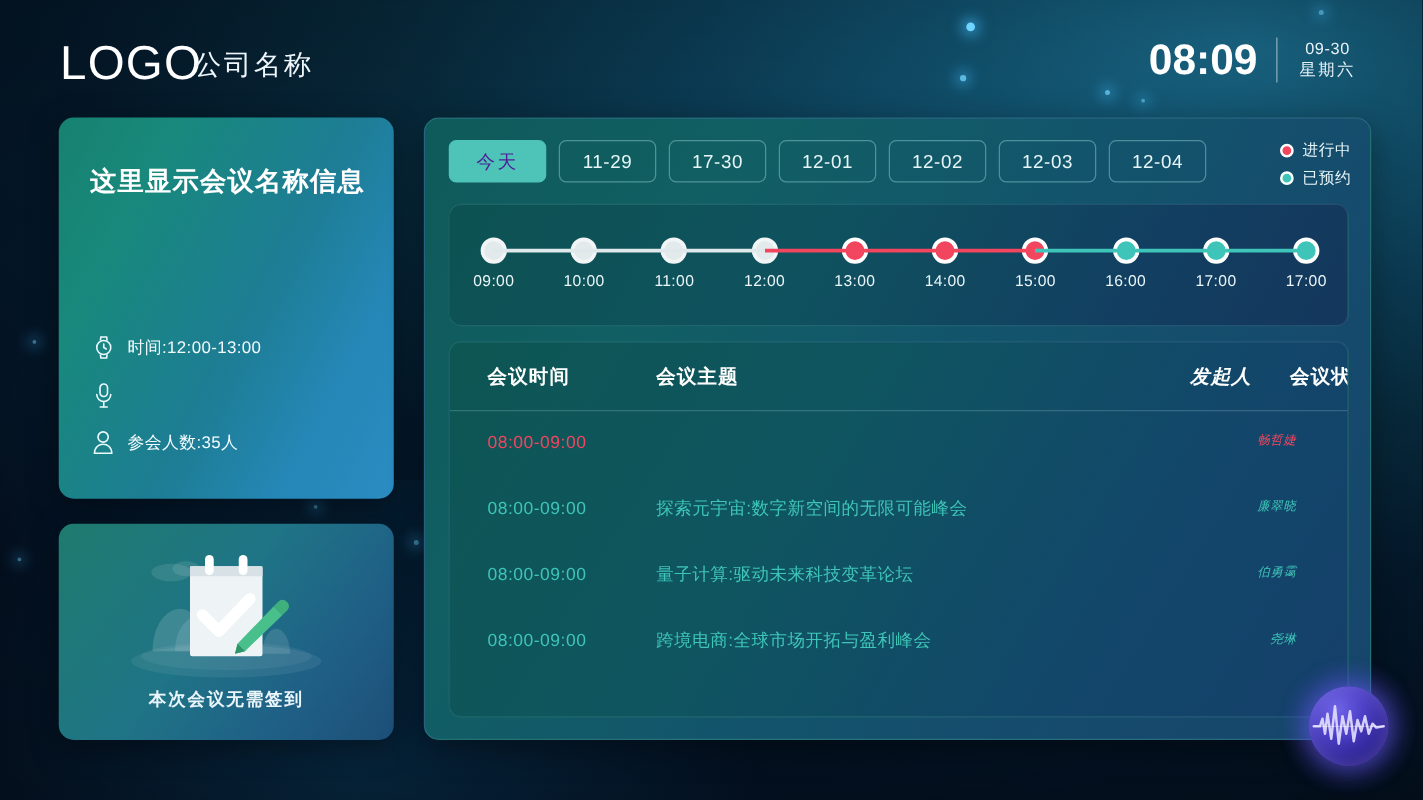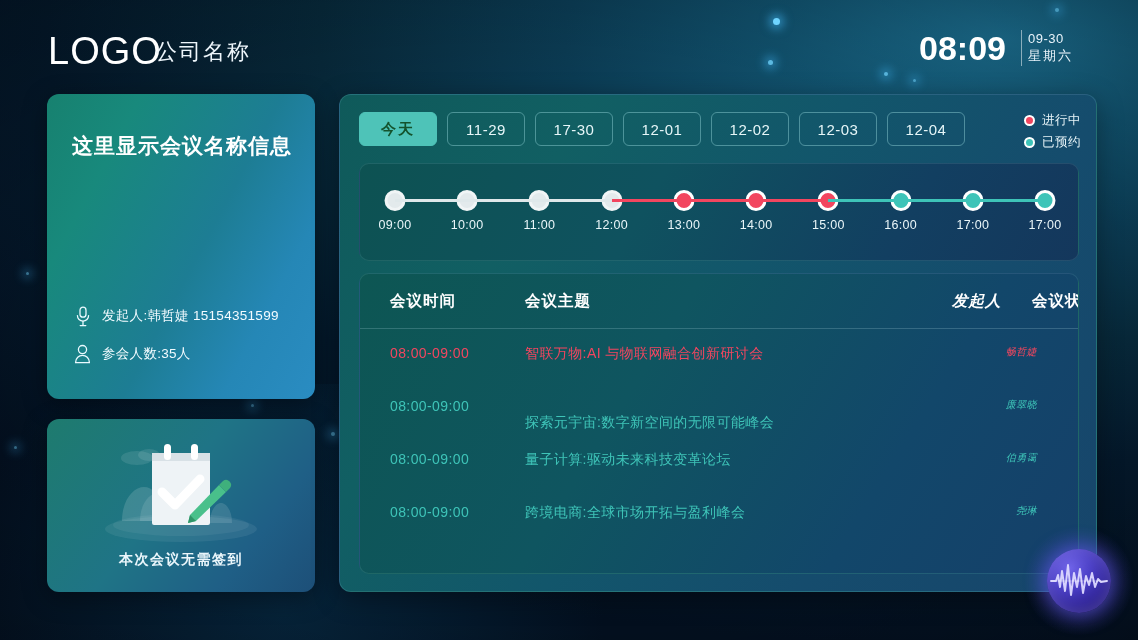--- a/index.html
+++ b/index.html
@@ -40,21 +40,21 @@
   }
   #clock{
     position:absolute; right:132px; top:28px;
     font-size:34px; font-weight:700; color:#ffffff; letter-spacing:0px; line-height:40px;
   }
   #clock-sep{
     position:absolute; right:116px; top:30px; width:1px; height:36px;
     background:rgba(255,255,255,.5);
   }
   #date-block{
-    position:absolute; right:42px; top:30px; width:68px; text-align:left;
+    position:absolute; right:42px; top:30px; width:68px; text-align:center;
     color:#e8f3fa;
   }
   #date-block .d1{ font-size:13px; line-height:17px; letter-spacing:.5px;}
   #date-block .d2{ font-size:13px; line-height:18px; letter-spacing:2px;}
   
   #info-card{
     position:absolute; left:47px; top:94px; width:268px; height:305px;
     border-radius:12px;
     background:linear-gradient(118deg,#17816f 0%,#18897c 22%,#1d7d94 55%,#2587b6 78%,#2a8cc2 100%);
     box-shadow:0 6px 24px rgba(0,0,0,.35);
@@ -92,21 +92,21 @@
   }
   #tabs{ position:absolute; left:19px; top:17px; display:flex; gap:10px; align-items:center; }
   .tab{
     height:34px; min-width:78px; padding:0 14px;
     border-radius:6px; border:1px solid rgba(150,215,220,.45);
     display:flex; align-items:center; justify-content:center;
     font-size:15px; color:#e6f6f8; letter-spacing:.5px; cursor:pointer;
     background:transparent;
   }
   .tab.active{
-    background:#4ec3b8; border-color:#4ec3b8; color:#14532d; font-weight:700;
+    background:#4ec3b8; border-color:#4ec3b8; color:#4c1d95; font-weight:400;
     letter-spacing:2px;
   }
   #legend{ position:absolute; right:15px; top:16px; }
   .legend-item{ display:flex; align-items:center; height:19px; margin-bottom:3px; }
   .legend-dot{
     width:11px; height:11px; border-radius:50%; margin-right:7px;
     border:2px solid #ffffff; box-sizing:border-box;
   }
   .legend-item .lbl{ font-size:12.5px; color:#e7f4f8; letter-spacing:.5px; }
   
@@ -190,31 +190,41 @@
   <div id="clock-sep"></div>
   <div id="date-block">
     <div class="d1">09-30</div>
     <div class="d2">星期六</div>
   </div>
 </div>
 
 <div id="info-card">
   <div id="meeting-title">这里显示会议名称信息</div>
 
+  <div class="info-row" id="row-time">
+    <span class="ico">
+      <svg width="18" height="20" viewBox="0 0 18 20" fill="none" stroke="#eafaff" stroke-width="1.3">
+        <circle cx="9" cy="10" r="5.6"></circle>
+        <path d="M6.3 4.4 L6.7 1.6 L11.3 1.6 L11.7 4.4"></path>
+        <path d="M6.3 15.6 L6.7 18.4 L11.3 18.4 L11.7 15.6"></path>
+        <path d="M9 7.2 L9 10 L11 11.2" stroke-linecap="round"></path>
+      </svg>
+    </span>
+    <span class="txt">时间:12:00-13:00</span>
+  </div>
 
   <div class="info-row" id="row-host">
     <span class="ico">
       <svg width="16" height="21" viewBox="0 0 16 21" fill="none" stroke="#eafaff" stroke-width="1.3">
         <rect x="5" y="1.2" width="6" height="10" rx="3"></rect>
         <path d="M2.4 9.6 a5.6 5.6 0 0 0 11.2 0" stroke-linecap="round"></path>
         <path d="M8 15.4 L8 19.4" stroke-linecap="round"></path>
         <path d="M5.2 19.6 L10.8 19.6" stroke-linecap="round"></path>
       </svg>
     </span>
-    <span class="txt">发起人:韩哲婕 15154351599</span>
   </div>
 
   <div class="info-row" id="row-count">
     <span class="ico">
       <svg width="17" height="20" viewBox="0 0 17 20" fill="none" stroke="#eafaff" stroke-width="1.3">
         <circle cx="8.5" cy="5.6" r="4.1"></circle>
         <path d="M1.6 18.6 C1.6 13.8 5 11.4 8.5 11.4 C12 11.4 15.4 13.8 15.4 18.6 Z"></path>
       </svg>
     </span>
     <span class="txt">参会人数:35人</span>
@@ -326,27 +336,26 @@
     <div id="thead">
       <div class="cell c-time">会议时间</div>
       <div class="cell c-topic">会议主题</div>
       <div class="cell c-host">发起人</div>
       <div class="cell c-status">会议状态</div>
     </div>
     <div id="thead-divider"></div>
     <div id="tbody">
         <div class="trow" style="top: 55px;">
           <div class="cell c-time" style="color: rgb(242, 70, 95);">08:00-09:00</div>
-          <div class="cell c-topic" style="color: rgb(242, 70, 95);">智联万物:AI 与物联网融合创新研讨会</div>
           <div class="cell c-host" style="color: rgb(242, 70, 95);">畅哲婕</div>
           <div class="cell c-status" style="color: rgb(242, 70, 95);">进行中</div>
         </div>
         <div class="trow" style="top: 108px;">
           <div class="cell c-time" style="color: rgb(62, 196, 184);">08:00-09:00</div>
-          <div class="cell c-topic" style="color: rgb(62, 196, 184); margin-top: 16px;">探索元宇宙:数字新空间的无限可能峰会</div>
+          <div class="cell c-topic" style="color: rgb(62, 196, 184);">探索元宇宙:数字新空间的无限可能峰会</div>
           <div class="cell c-host" style="color: rgb(62, 196, 184);">廉翠晓</div>
           <div class="cell c-status" style="color: rgb(62, 196, 184);">已预约</div>
         </div>
         <div class="trow" style="top: 161px;">
           <div class="cell c-time" style="color: rgb(62, 196, 184);">08:00-09:00</div>
           <div class="cell c-topic" style="color: rgb(62, 196, 184);">量子计算:驱动未来科技变革论坛</div>
           <div class="cell c-host" style="color: rgb(62, 196, 184);">伯勇霭</div>
           <div class="cell c-status" style="color: rgb(62, 196, 184);">已预约</div>
         </div>
         <div class="trow" style="top: 214px;">

